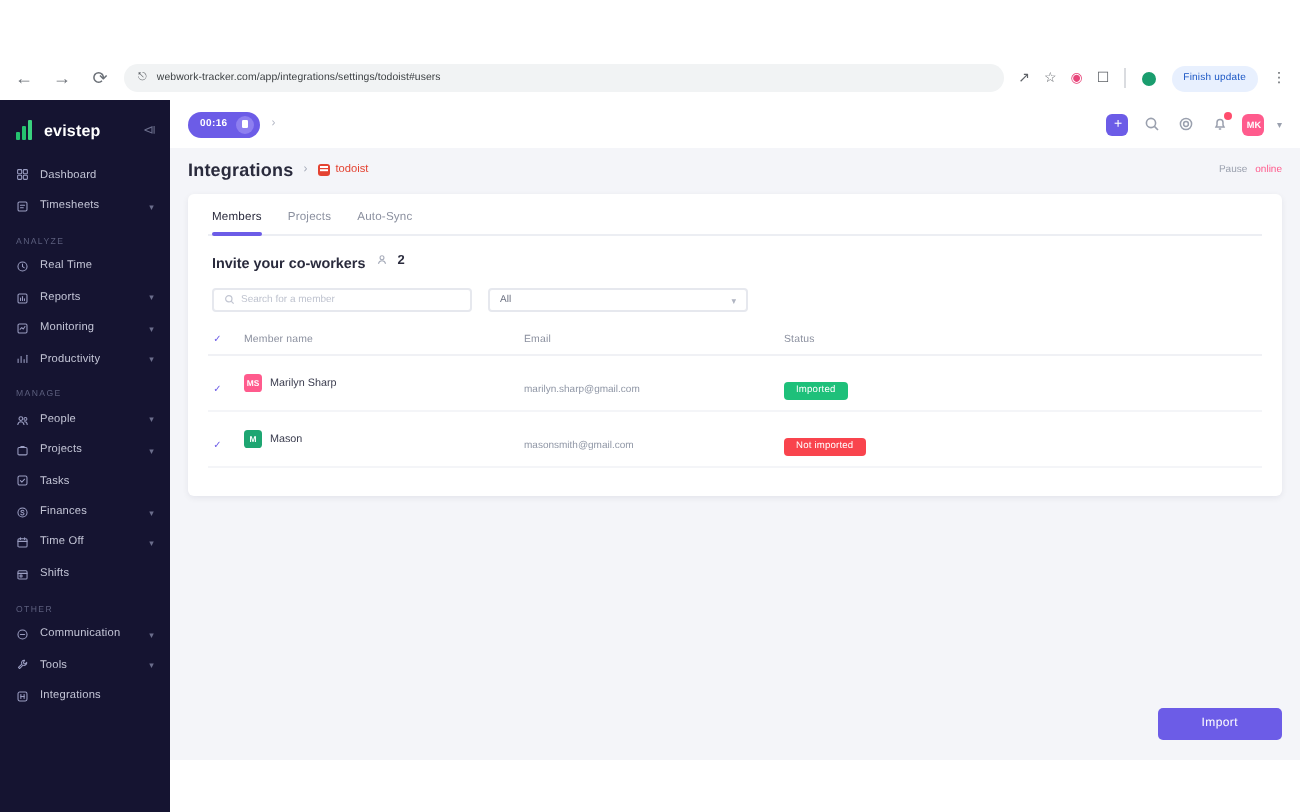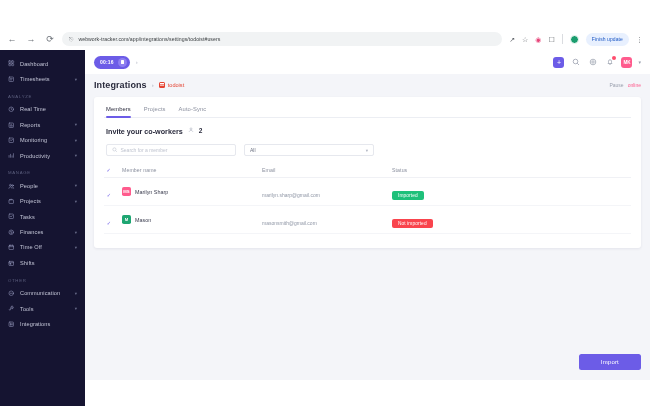--- a/index.html
+++ b/index.html
@@ -182,20 +182,31 @@
       <span class="divider-v"></span>
       <span class="avatar-green"></span>
       <span class="finish-update">Finish update</span>
       <span class="kebab">⋮</span>
     </div>
   </div>
 
   <div class="app">
 
     <aside class="sidebar">
+      <div class="brand">
+        <div class="brand-left">
+          <span class="brand-mark">
+              <i></i>
+              <i></i>
+              <i></i>
+            </span>
+          <span class="brand-name">evistep</span>
+        </div>
+        <span class="collapse-ic">⧏</span>
+      </div>
       <div id="nav-container">
           <div class="nav-item">
             <span class="nav-ic">
               <svg viewBox="0 0 16 16" fill="none" stroke="currentColor" stroke-width="1.3" stroke-linecap="round" stroke-linejoin="round">
                 <rect x="2" y="2" width="5" height="5" rx="1"></rect>
                 <rect x="9" y="2" width="5" height="5" rx="1"></rect>
                 <rect x="2" y="9" width="5" height="5" rx="1"></rect>
                 <rect x="9" y="9" width="5" height="5" rx="1"></rect>
               </svg>
             </span>

